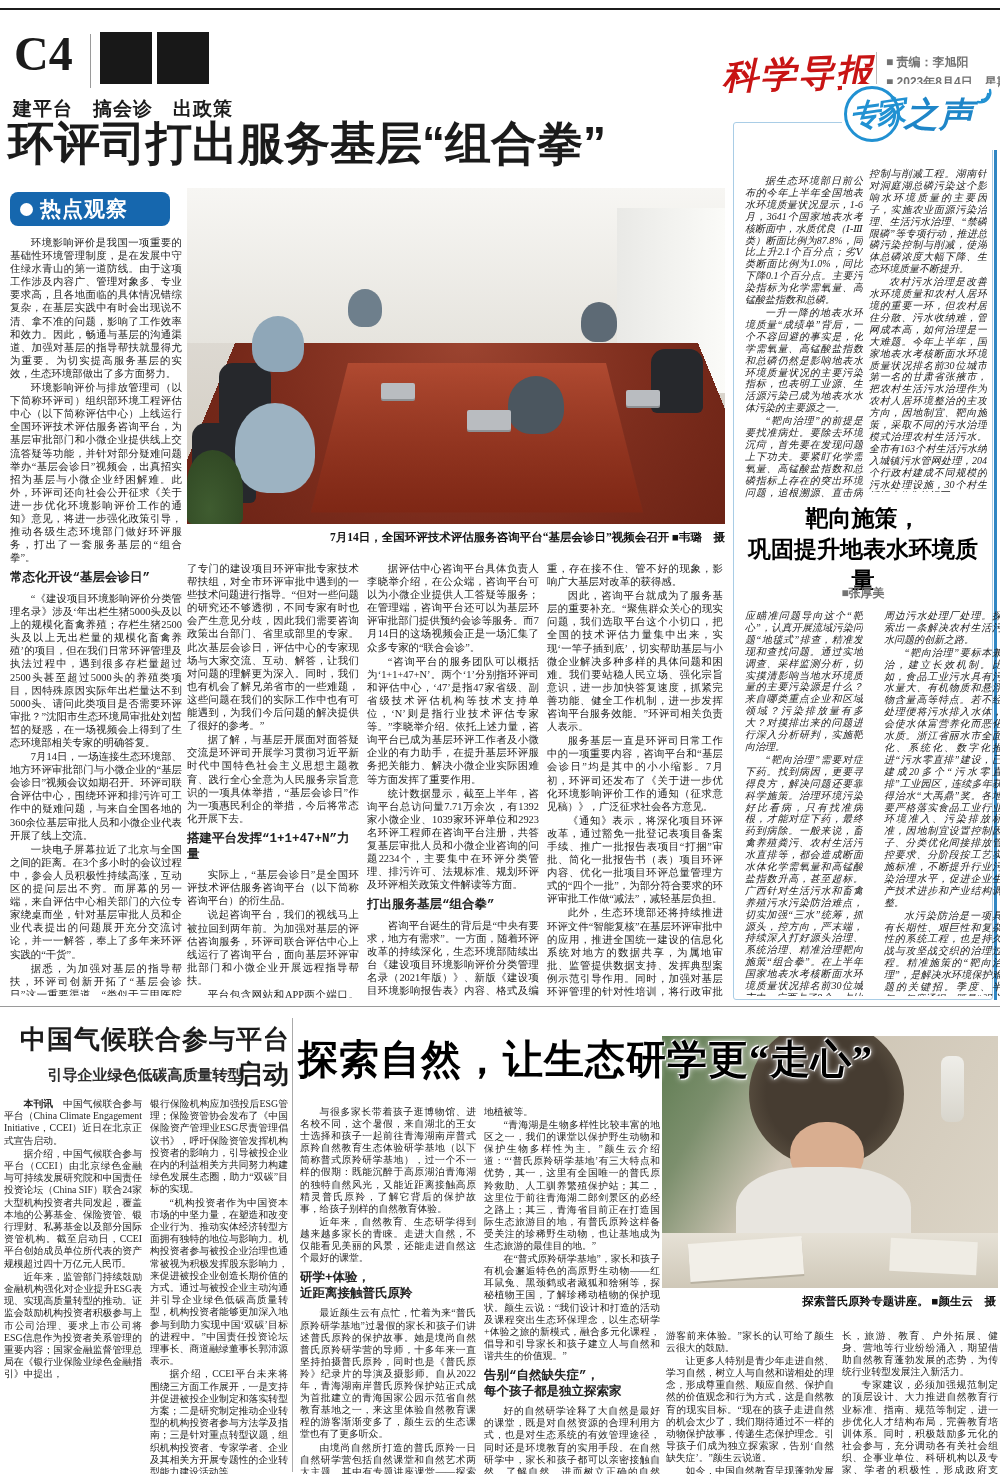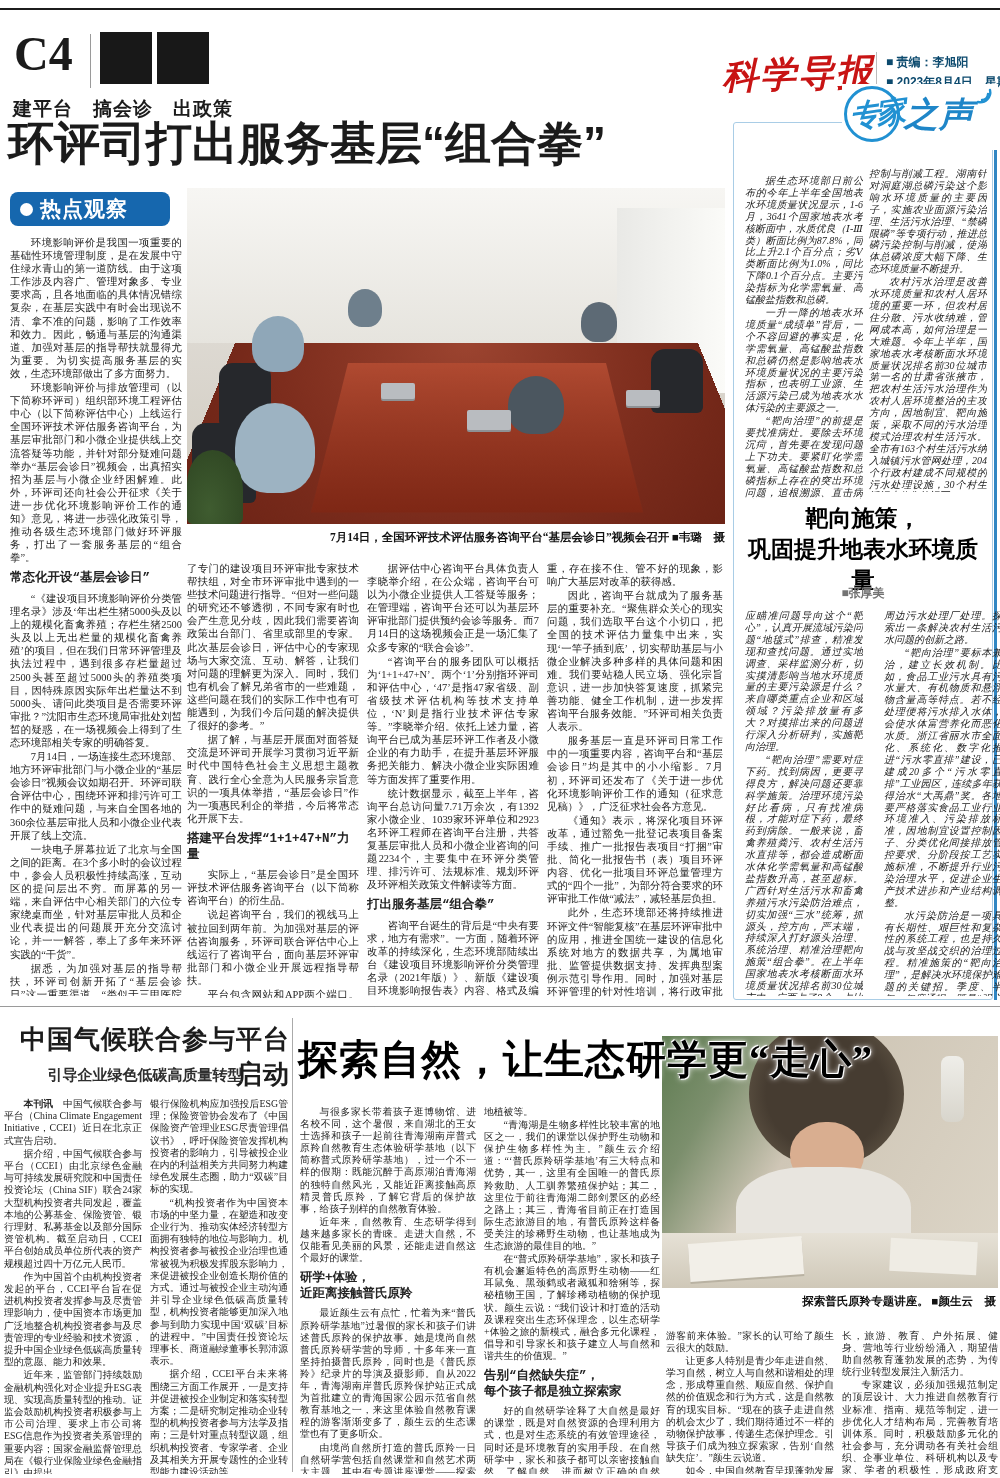--- a/index.html
+++ b/index.html
@@ -12,21 +12,21 @@
   
   .edition{top:26px;left:14px;font-size:48px;font-weight:bold;font-family:"Liberation Serif",serif;}
   .hdr-div{top:34px;left:90px;width:1px;height:54px;background:#9a9a9a;}
   .section-tiles{top:32px;left:100px;display:flex;gap:5px;}
   .section-tiles .blk{background:#181818;color:#fff;font-family:"Liberation Sans",sans-serif;
         font-weight:bold;font-size:38px;width:52px;height:52px;line-height:52px;text-align:center;text-indent:0;margin:0;}
   .masthead{top:50px;left:722px;font-size:36px;font-weight:bold;font-style:italic;color:#c81414;
         letter-spacing:2px;transform:rotate(-2deg);font-family:"Liberation Serif",serif;}
   .hdr-info-div{top:52px;left:876px;width:1px;height:46px;background:#bbb;}
   .hdr-info{top:52px;left:886px;width:112px;font-family:"Liberation Sans",sans-serif;}
-  .hdr-info div{font-size:12px;font-weight:bold;color:#0c4a6e;line-height:20px;}
+  .hdr-info div{font-size:12px;font-weight:bold;color:#737373;line-height:20px;}
   .hdr-info .date-row{white-space:nowrap;}
 
   
   .kicker{top:96px;left:13px;font-size:19px;font-weight:bold;font-family:"Liberation Sans",sans-serif;letter-spacing:1px;}
   .headline-main{top:118px;left:8px;width:715px;font-size:46px;line-height:1.1;font-weight:900;
         font-family:"Liberation Sans","DejaVu Sans",sans-serif;letter-spacing:0px;}
   .hot-badge{top:192px;left:10px;width:160px;height:34px;background:#1667ae;border-radius:8px;
         color:#fff;display:flex;align-items:center;gap:7px;padding:0 10px;font-family:"Liberation Sans",sans-serif;}
   .hot-badge .dot{width:13px;height:13px;border-radius:50%;background:#fff;}
   .hot-badge .txt{font-size:21px;font-weight:bold;letter-spacing:1px;}
@@ -228,21 +228,20 @@
     </div>
 
   <div class="abs bottom-rule" data-name="section-divider"></div>
   <div class="abs v-div-bottom" data-name="column-divider"></div>
 
   <div class="abs climate-headline" data-name="climate-headline">中国气候联合参与平台启动</div>
   <div class="abs climate-subhead" data-name="climate-subhead">引导企业绿色低碳高质量转型</div>
   <div class="abs col climate-col cc1" data-name="climate-column-1">
       <div class="blk p" data-name="paragraph"><b>本刊讯</b>　中国气候联合参与平台（China Climate Engagement Initiative，CCEI）近日在北京正式宣告启动。</div>
       <div class="blk p" data-name="paragraph">据介绍，中国气候联合参与平台（CCEI）由北京绿色金融与可持续发展研究院和中国责任投资论坛（China SIF）联合24家大型机构投资者共同发起，覆盖本地的公募基金、保险资管、银行理财、私募基金以及部分国际资管机构。截至启动日，CCEI平台创始成员单位所代表的资产规模超过四十万亿元人民币。</div>
-      <div class="blk p" data-name="paragraph">作为中国首个由机构投资者发起的平台，CCEI平台旨在促进机构投资者发挥参与及尽责管理影响力，使中国资本市场更加广泛地整合机构投资者参与及尽责管理的专业经验和技术资源，提升中国企业绿色低碳高质量转型的意愿、能力和效果。</div>
       <div class="blk p" data-name="paragraph">近年来，监管部门持续鼓励金融机构强化对企业提升ESG表现、实现高质量转型的推动。证监会鼓励机构投资者积极参与上市公司治理、要求上市公司将ESG信息作为投资者关系管理的重要内容；国家金融监督管理总局在《银行业保险业绿色金融指引》中提出，</div>
     </div>
   <div class="abs col climate-col cc2" data-name="climate-column-2">
       <div class="blk cont" data-name="paragraph">银行保险机构应加强投后ESG管理；保险资管协会发布了《中国保险资产管理业ESG尽责管理倡议书》，呼吁保险资管发挥机构投资者的影响力，引导被投企业在内的利益相关方共同努力构建绿色发展生态圈，助力“双碳”目标的实现。</div>
       <div class="blk p" data-name="paragraph">“机构投资者作为中国资本市场的中坚力量，在塑造和改变企业行为、推动实体经济转型方面拥有独特的地位与影响力。机构投资者参与被投企业治理也通常被视为积极发挥股东影响力，来促进被投企业创造长期价值的方式。通过与被投企业主动沟通并引导企业绿色低碳高质量转型，机构投资者能够更加深入地参与到助力实现中国‘双碳’目标的进程中。”中国责任投资论坛理事长、商道融绿董事长郭沛源表示。</div>
       <div class="blk p" data-name="paragraph">据介绍，CCEI平台未来将围绕三方面工作展开，一是支持并促进被投企业制定和落实转型方案；二是研究制定推动企业转型的机构投资者参与方法学及指南；三是针对重点转型议题，组织机构投资者、专家学者、企业及其相关方开展专题性的企业转型能力建设活动等。</div>
     </div>
 
   <div class="abs photo-child" data-name="child-photo">
     <div class="pc-hair" data-name="photo-child-hair"></div>

